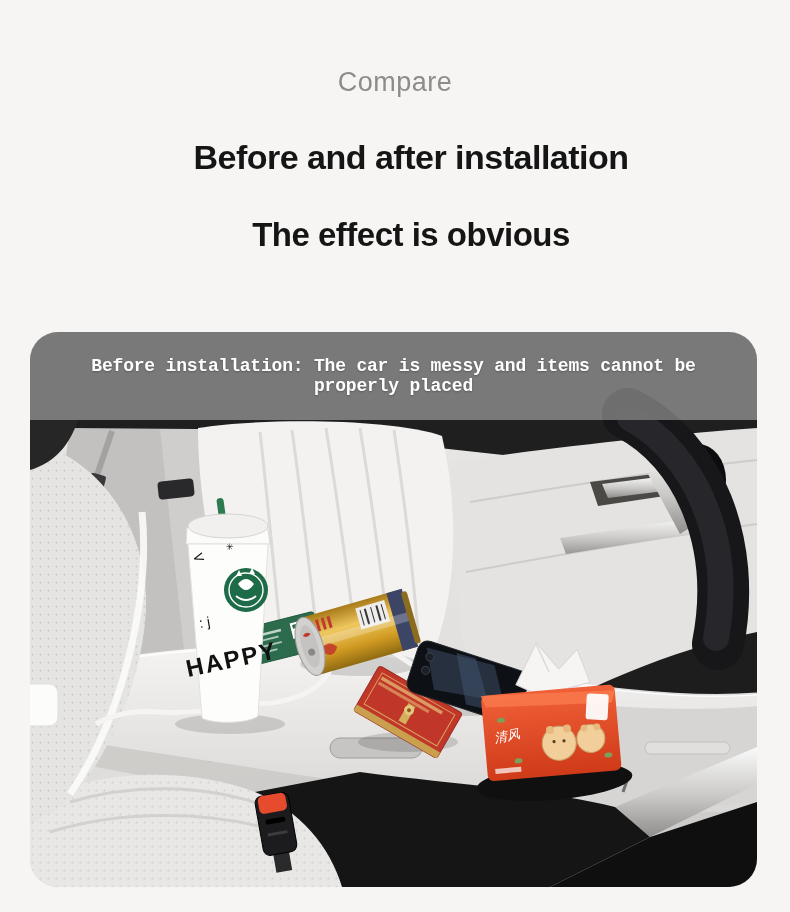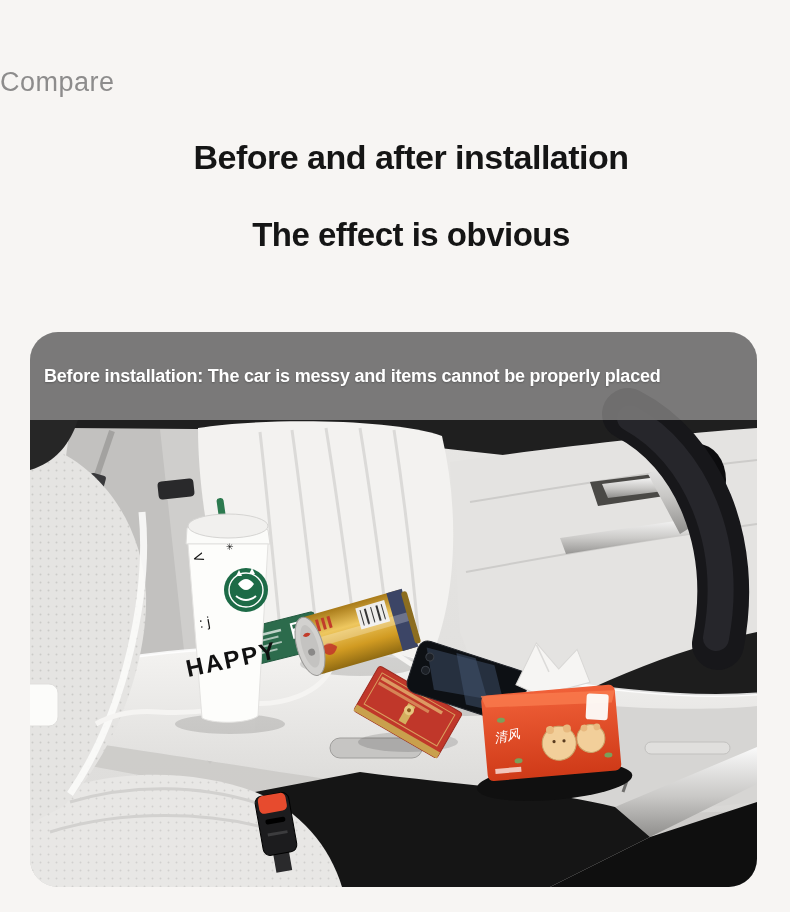--- a/index.html
+++ b/index.html
@@ -3,37 +3,37 @@
 <meta charset="utf-8">
 <style>
   html,body{margin:0;padding:0;}
   body{
     width:790px;height:912px;position:relative;overflow:hidden;
     background:#f7f5f3;
     font-family:"Liberation Sans","DejaVu Sans",sans-serif;
   }
   .eyebrow{
     position:absolute;top:69px;left:0;width:100%;
-    text-align:left;font-size:27px;line-height:1;color:#8d8c8c;
+    text-align:center;font-size:27px;line-height:1;color:#8d8c8c;
     letter-spacing:0.5px;
   }
   .title{
     position:absolute;left:16px;width:100%;text-align:center;
     font-weight:bold;color:#151515;letter-spacing:-0.5px;
   }
   .title.line1{top:137px;font-size:34px;line-height:40px;}
   .title.line2{top:213px;font-size:33px;line-height:44px;}
   .photo-card{
     position:absolute;left:30px;top:332px;width:727px;height:555px;
     border-radius:28px;overflow:hidden;background:#dcdbd9;
   }
   .caption-bar{
     position:absolute;top:0;left:0;right:0;height:88px;z-index:5;
     background:rgba(116,115,115,0.95);
-    display:flex;align-items:center;justify-content:flex-start;
+    display:flex;align-items:center;justify-content:flex-start;font-family:Liberation Mono, monospace;
   }
   .caption-bar span{
     color:#ffffff;font-weight:bold;font-size:18px;letter-spacing:-0.2px;
     text-shadow:0 1px 2px rgba(0,0,0,0.25);padding:0 14px;text-align:center;
   }
   svg.scene{position:absolute;left:0;top:0;display:block;}
 </style>
 </head>
 <body>
 

